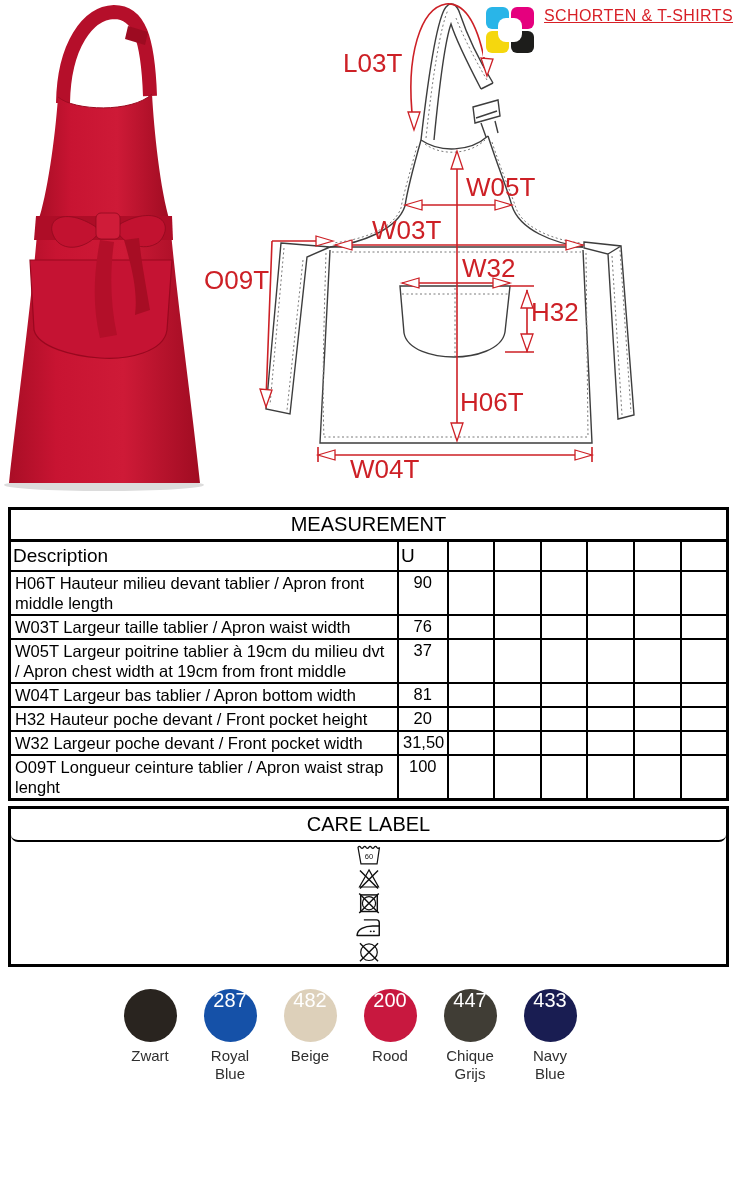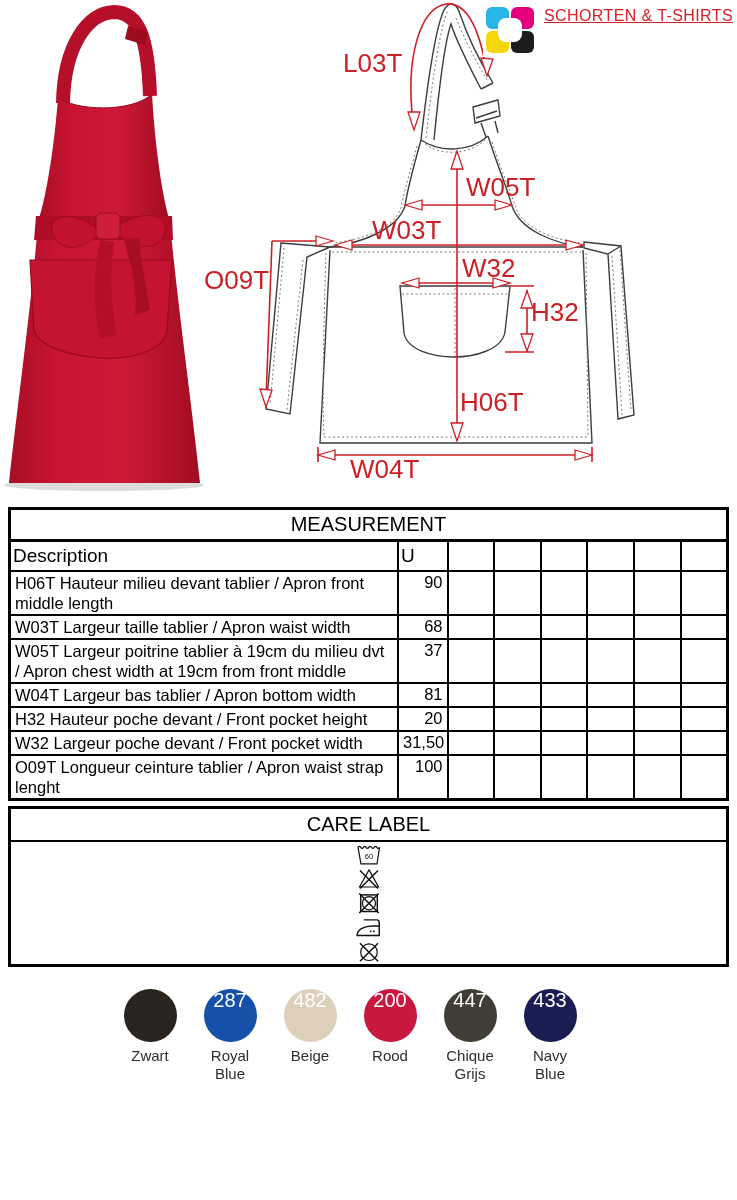--- a/index.html
+++ b/index.html
@@ -18,24 +18,24 @@
   .sq.blackq{left:26px;top:25px;background:#1d1d1b;}
   .sq.whitec{left:13px;top:12px;width:24px;height:24px;background:#fff;border-radius:8px;}
   .brand{font-size:23px;color:#58585a;letter-spacing:-0.5px;line-height:27px;white-space:nowrap;}
   .tagline{font-size:16px;color:#d71f26;letter-spacing:0.4px;line-height:19px;white-space:nowrap;text-decoration:underline;}
 
   table.meas{border-collapse:collapse;table-layout:fixed;width:721px;margin:0 8px;border:3px solid #000;}
   table.meas td{border:2px solid #000;vertical-align:top;padding:1px 4px;font-size:16.5px;overflow:hidden;}
   table.meas td.title{text-align:center;font-size:20px;padding:3px 2px;border-bottom:3px solid #000;}
   table.meas tr.subhead td{text-align:left;font-size:19px;padding:3px 2px;vertical-align:middle;}
   td.desc{line-height:20px;margin-left:28px;}
-  td.val{text-align:right;font-size:14.5px;line-height:18px;padding-top:2px;}
+  td.val{text-align:center;font-size:14.5px;line-height:18px;padding-top:2px;}
 
   .care{margin:5px 8px 0;border:3px solid #000;}
-  .care-title{border-bottom:2px solid #000;text-align:center;font-size:20px;padding:4px 0;}
+  .care-title{border-bottom:2px solid #000;text-align:center;font-size:20px;padding:4px 0;border-radius:7px;}
   .care-icons{height:122px;display:flex;align-items:center;justify-content:space-between;padding:0 28px;flex-direction:column;}
   .care-icons svg{display:block;}
 
   .swatches{margin:22px 0 0 122px;display:flex;gap:24px;}
   .swatch{width:56px;text-align:center;flex:0 0 auto;}
   .dot{width:53px;height:53px;margin:0 auto;border-radius:50%;display:flex;align-items:flex-start;justify-content:center;
        color:#fff;font-size:20px;}
   .cname{margin-top:5px;font-size:15px;line-height:18px;color:#2f2f2f;}
 </style>
 </head>
@@ -185,21 +185,21 @@
         <td class="val">90</td>
         <td></td>
         <td></td>
         <td></td>
         <td></td>
         <td></td>
         <td></td>
       </tr>
         <tr>
         <td class="desc">W03T Largeur taille tablier / Apron waist width</td>
-        <td class="val">68</td>
+        <td class="val">76</td>
         <td></td>
         <td></td>
         <td></td>
         <td></td>
         <td></td>
         <td></td>
       </tr>
         <tr>
         <td class="desc">W05T Largeur poitrine tablier à 19cm du milieu dvt / Apron chest width at 19cm from front middle</td>
         <td class="val">37</td>

